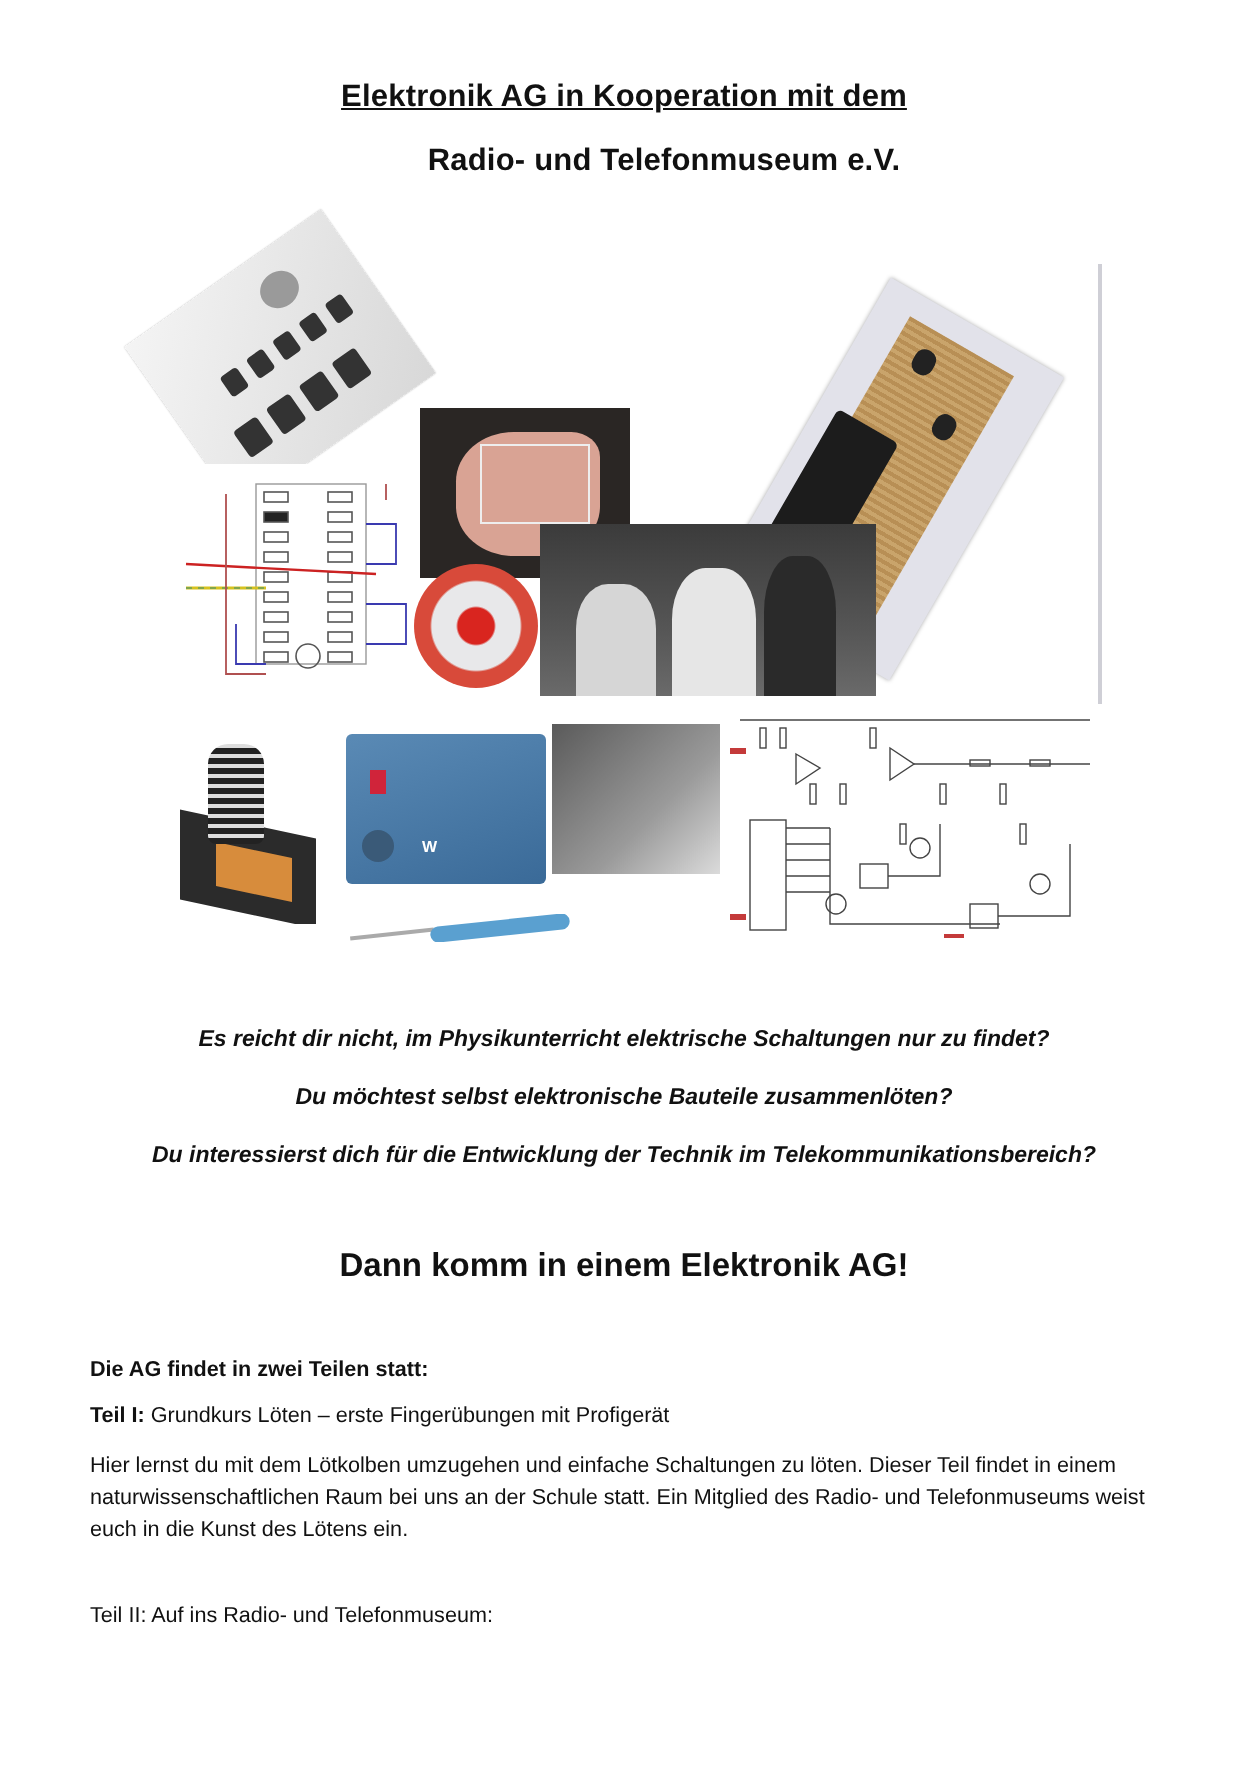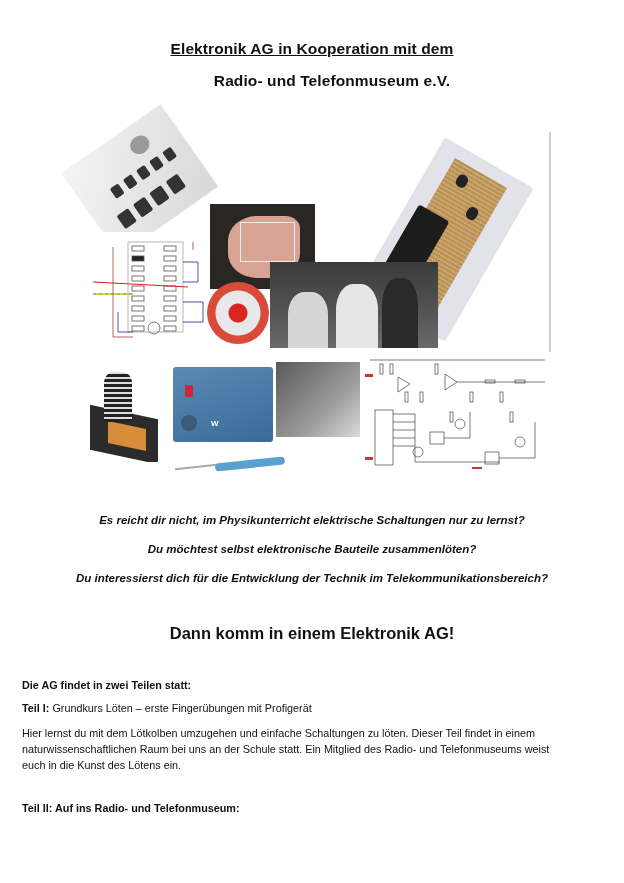--- a/index.html
+++ b/index.html
@@ -71,26 +71,26 @@
   
   .bigschem { left: 290px; top: 230px; width: 195px; height: 125px; background: #fff; }
 
   .q { position: absolute; left: 0; width: 624px; text-align: center; font-weight: bold; font-style: italic; font-size: 11.5px; }
   .q.q1 { top: 514px; }
   .q.q2 { top: 543px; }
   .q.q3 { top: 572px; }
 
   .cta { position: absolute; top: 624px; left: 0; width: 624px; text-align: center; font-weight: bold; font-size: 16.5px; }
 
-  .body-text { position: absolute; left: 22px; width: 550px; font-size: 10.8px; line-height: 16px; }
+  .body-text { position: absolute; left: 45px; width: 550px; font-size: 10.8px; line-height: 16px; }
   .b1 { top: 677px; font-weight: bold; }
   .b2 { top: 700px; }
   .b2 .bold { font-weight: bold; }
   .b3 { top: 725px; }
-  .b4 { top: 800px; font-weight: bold; }
+  .b4 { top: 800px; font-weight: normal; }
 </style>
 </head>
 <body>
 
 <div class="title l1">Elektronik AG in Kooperation mit dem</div>
 <div class="title l2">Radio- und Telefonmuseum e.V.</div>
 
 <div class="collage">
   <div class="vline"></div>
 
@@ -204,21 +204,21 @@
       <rect x="45" y="40" width="3" height="10"></rect>
         <rect x="90" y="60" width="3" height="10"></rect>
         <rect x="150" y="60" width="3" height="10"></rect>
     </g>
     <rect x="5" y="22" width="8" height="3" fill="#c43a3a"></rect>
       <rect x="5" y="105" width="8" height="3" fill="#c43a3a"></rect>
     <rect x="112" y="115" width="10" height="2" fill="#c43a3a"></rect>
   </svg>
 </div>
 
-<div class="q q1">Es reicht dir nicht, im Physikunterricht elektrische Schaltungen nur zu lernst?</div>
+<div class="q q1">Es reicht dir nicht, im Physikunterricht elektrische Schaltungen nur zu findet?</div>
 <div class="q q2">Du möchtest selbst elektronische Bauteile zusammenlöten?</div>
 <div class="q q3">Du interessierst dich für die Entwicklung der Technik im Telekommunikationsbereich?</div>
 
 <div class="cta">Dann komm in einem Elektronik AG!</div>
 
 <div class="body-text b1">Die AG findet in zwei Teilen statt:</div>
 <div class="body-text b2">
   <span class="bold">Teil I:</span><span> Grundkurs Löten – erste Fingerübungen mit Profigerät</span>
 </div>
 <div class="body-text b3">Hier lernst du mit dem Lötkolben umzugehen und einfache Schaltungen zu löten. Dieser Teil findet in einem naturwissenschaftlichen Raum bei uns an der Schule statt. Ein Mitglied des Radio- und Telefonmuseums weist euch in die Kunst des Lötens ein.</div>

